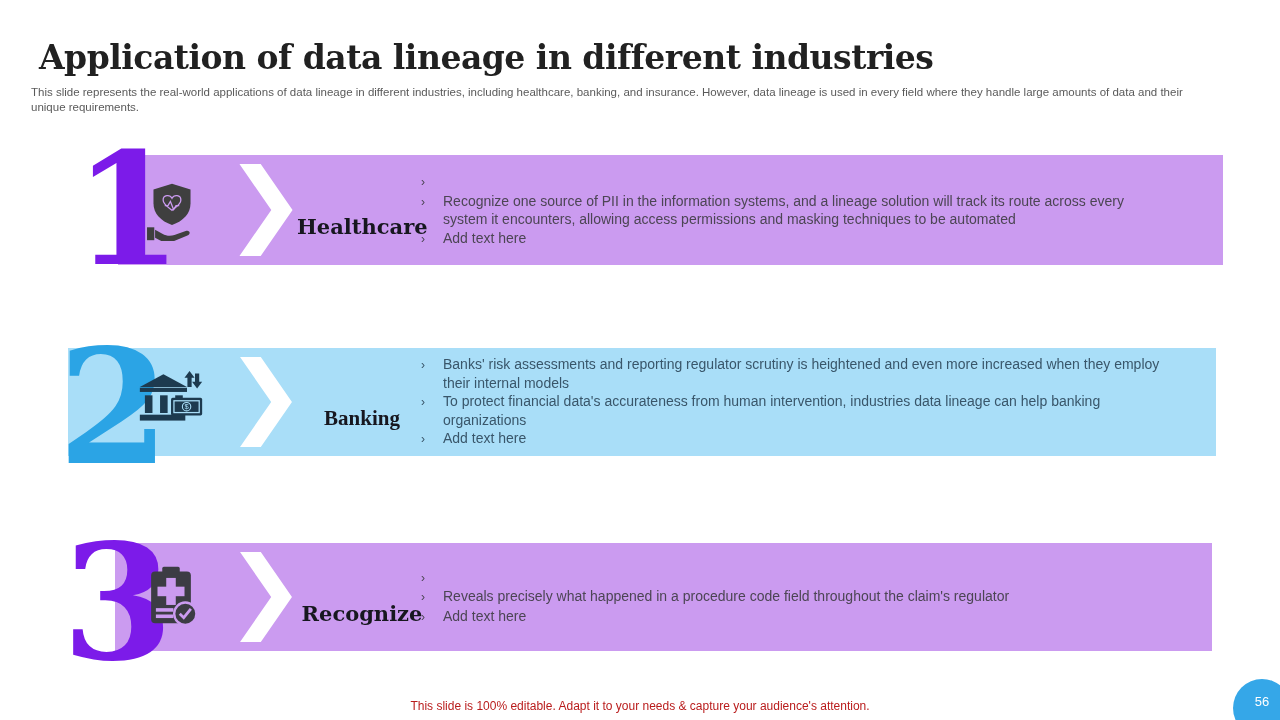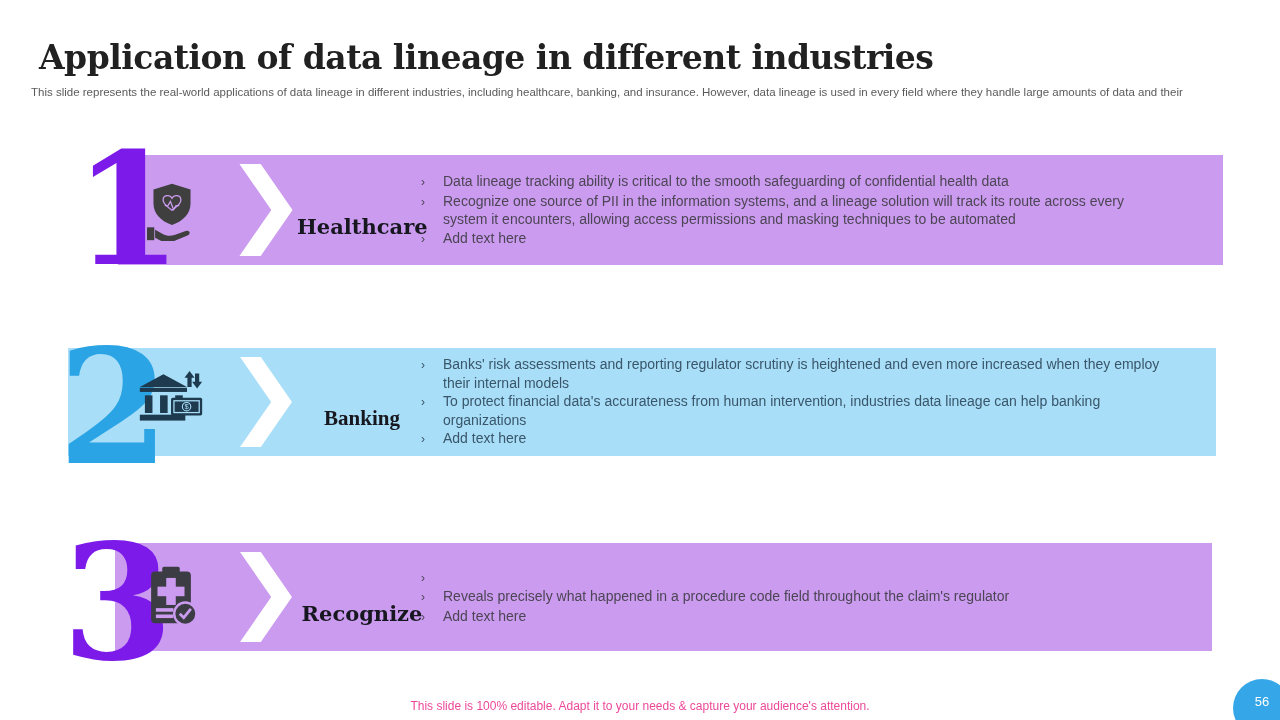--- a/index.html
+++ b/index.html
@@ -56,36 +56,37 @@
   .bullets1 { top:155px; height:110px; }
   .bullets2 { top:348px; height:108px; }
   .bullets3 { top:543px; height:108px; }
   .bullet { display:flex; align-items:flex-start; font-size:14px; line-height:18.5px; }
   .bullet .mk { flex:none; width:22px; font-size:12px; padding-top:1px; }
   .purple-text { color:#4c4554; }
   .blue-text   { color:#39566a; }
 
   .footer-note {
     position:absolute; left:0; top:699px; width:1280px; text-align:center;
-    font-size:12px; color:#ec4899;
+    font-size:12px; color:#b91c1c;
   }
   .page-badge {
     position:absolute; left:1233px; top:679px; width:58px; height:58px;
     border-radius:50%; background:#35a7e8; color:#ffffff;
     font-size:13px; text-align:center; line-height:46px;
   }
 </style>
 </head>
 <body>
 
 <div class="slide">
 
   <h1 class="title">Application of data lineage in different industries</h1>
   <div class="subtitle">
     <div>This slide represents the real-world applications of data lineage in different industries, including healthcare, banking, and insurance. However, data lineage is used in every field where they handle large amounts of data and their</div>
+    <div>unique requirements.</div>
   </div>
 
   <div class="bar lavender bar1"></div>
   <div class="big-number num1">1</div>
 
   <div class="icon-box icon1">
     <svg width="52" height="58" viewBox="0 0 64 72">
       <path d="M32 1 L55 8 V25 C55 38 46 47 32 52 C18 47 9 38 9 25 V8 Z" fill="#3f3f3f"></path>
       <path d="M32 19 c-2.5 -5 -11 -4.5 -11 2 c0 5.5 6.5 9 11 13 c4.5 -4 11 -7.5 11 -13 c0 -6.5 -8.5 -7 -11 -2 Z" fill="none" stroke="#cb9bf0" stroke-width="1.6"></path>
       <polyline points="23,28 27,28 30,23 34,33 37,28 41,28" fill="none" stroke="#cb9bf0" stroke-width="1.6"></polyline>
@@ -96,21 +97,20 @@
 
   <svg class="chev chev1" width="56" height="92" viewBox="0 0 60 104">
     <polygon points="0,0 24,0 60,52 24,104 0,104 36,52" fill="#ffffff"></polygon>
   </svg>
 
   <h2 class="row-label label1">Healthcare</h2>
 
   <div class="bullets bullets1">
     <div class="bullet purple-text">
       <span class="mk">›</span>
-      <span>Data lineage tracking ability is critical to the smooth safeguarding of confidential health data</span>
     </div>
     <div class="bullet purple-text">
       <span class="mk">›</span>
       <span>Recognize one source of PII in the information systems, and a lineage solution will track its route across every system it encounters, allowing access permissions and masking techniques to be automated</span>
     </div>
     <div class="bullet purple-text">
       <span class="mk">›</span>
       <span>Add text here</span>
     </div>
   </div>

